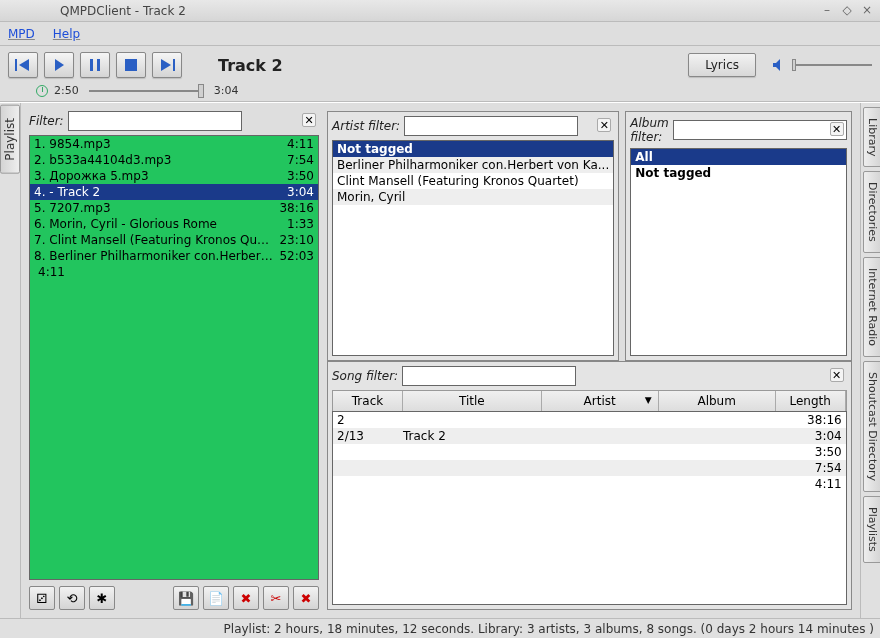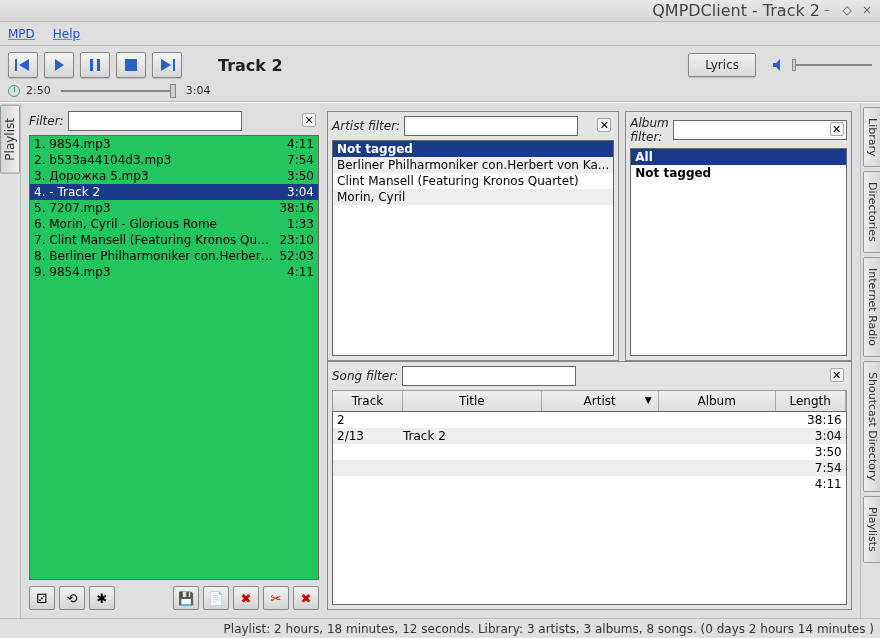--- a/index.html
+++ b/index.html
@@ -1,36 +1,36 @@
 <!DOCTYPE html>
 <html><head>
 <meta charset="utf-8">
 <style>
   * { box-sizing: border-box; margin: 0; padding: 0; font-family: "DejaVu Sans", Arial, sans-serif; font-size: 12px; }
   body { background: #dedede; width: 880px; height: 638px; overflow: hidden; }
   
   .titlebar { height: 22px; background: linear-gradient(#e8e8e8,#d6d6d6); display: flex; align-items: center; border-bottom: 1px solid #bbb; }
-  .title-text { flex: 1; text-align: right; color: #444; font-size: 16px; }
+  .title-text { flex: 1; text-align: left; color: #444; font-size: 12px; }
   .win-btns { display: flex; gap: 6px; padding-right: 6px; }
   .win-btn { width: 14px; height: 14px; color: #666; text-align: center; line-height: 12px; cursor: default; font-size: 12px;}
   
   .menubar { height: 24px; display: flex; align-items: center; padding: 0 8px; gap: 18px; border-bottom: 1px solid #bbb; }
   .menubar span { text-decoration: underline; text-decoration-color: #888; color: #1d4ed8; }
   
   .toolbar-area { padding: 6px 8px 4px 8px; border-bottom: 1px solid #bbb; }
   .toolbar-row1 { display: flex; align-items: center; gap: 6px; }
   .play-btn { width: 30px; height: 26px; border: 1px solid #888; border-radius: 2px; background: linear-gradient(#f5f5f5,#d4d4d4); display:flex; align-items:center; justify-content:center; box-shadow: 0 1px 1px rgba(0,0,0,0.15); }
   .play-btn svg { display:block; }
   .track-title { margin-left: 30px; font-size: 16px; font-weight: bold; color: #222; }
   .spacer { flex: 1; }
   .lyrics-btn { border: 1px solid #888; border-radius: 2px; background: linear-gradient(#f2f2f2,#d8d8d8); padding: 4px 16px; font-size: 12px; color: #222; box-shadow: 0 1px 1px rgba(0,0,0,0.15); text-align: center; }
   .volume { display:flex; align-items:center; gap:6px; margin-left:10px; }
   .vol-track { width: 80px; height: 2px; background: #888; position: relative; }
   .vol-handle { position:absolute; top:-5px; left:0; width:4px; height:12px; background:#d0d0d0; border:1px solid #888;}
-  .toolbar-row2 { display: flex; align-items: center; gap: 6px; margin-top: 6px; }
+  .toolbar-row2 { display: flex; align-items: center; gap: 6px; margin-top: 6px; margin-left: 28px; }
   .clock { width:12px; height:12px; border:1px solid #3a6; border-radius: 50%; position:relative;}
   .clock:after { content:''; position:absolute; left:5px; top:1px; width:1px; height:5px; background:#3a6;}
   .time { font-size: 11px; color:#333; }
   .seek-track { width: 115px; height: 2px; background:#888; position:relative; margin:0 4px;}
   .seek-handle { position:absolute; top:-6px; right:0; width:6px; height:14px; background:#d0d0d0; border:1px solid #888;}
   
   .main { display:flex; height: 516px; border-top: 1px solid #fff; }
   .sidetab { width: 22px; background:#e0e0e0; border-right:1px solid #bbb; display:flex; flex-direction:column; align-items:center; padding-top:2px;}
   .sidetab-btn { writing-mode: vertical-rl; transform: rotate(180deg); padding: 12px 2px; border:1px solid #999; border-radius:2px; background:linear-gradient(90deg,#eee,#d4d4d4); font-size:11px; color:#333; display:flex; align-items:center; gap:4px; }
   .right-tabs { width: 24px; background:#e0e0e0; border-left:1px solid #bbb; display:flex; flex-direction:column; gap:4px; padding:4px 2px;}
@@ -185,21 +185,20 @@
           </div>
           <div class="row">
             <span class="row-label">7. Clint Mansell (Featuring Kronos Quartet) ...</span>
             <span class="row-dur">23:10</span>
           </div>
           <div class="row">
             <span class="row-label">8. Berliner Philharmoniker con.Herbert von ...</span>
             <span class="row-dur">52:03</span>
           </div>
           <div class="row">
-            <span class="row-label">9. 9854.mp3</span>
             <span class="row-dur">4:11</span>
           </div>
         </div>
       <div class="btn-row">
         <div class="icon-btn">⚂</div>
         <div class="icon-btn">⟲</div>
         <div class="icon-btn">✱</div>
         <div style="flex:1"></div>
         <div class="icon-btn">💾</div>
         <div class="icon-btn">📄</div>

